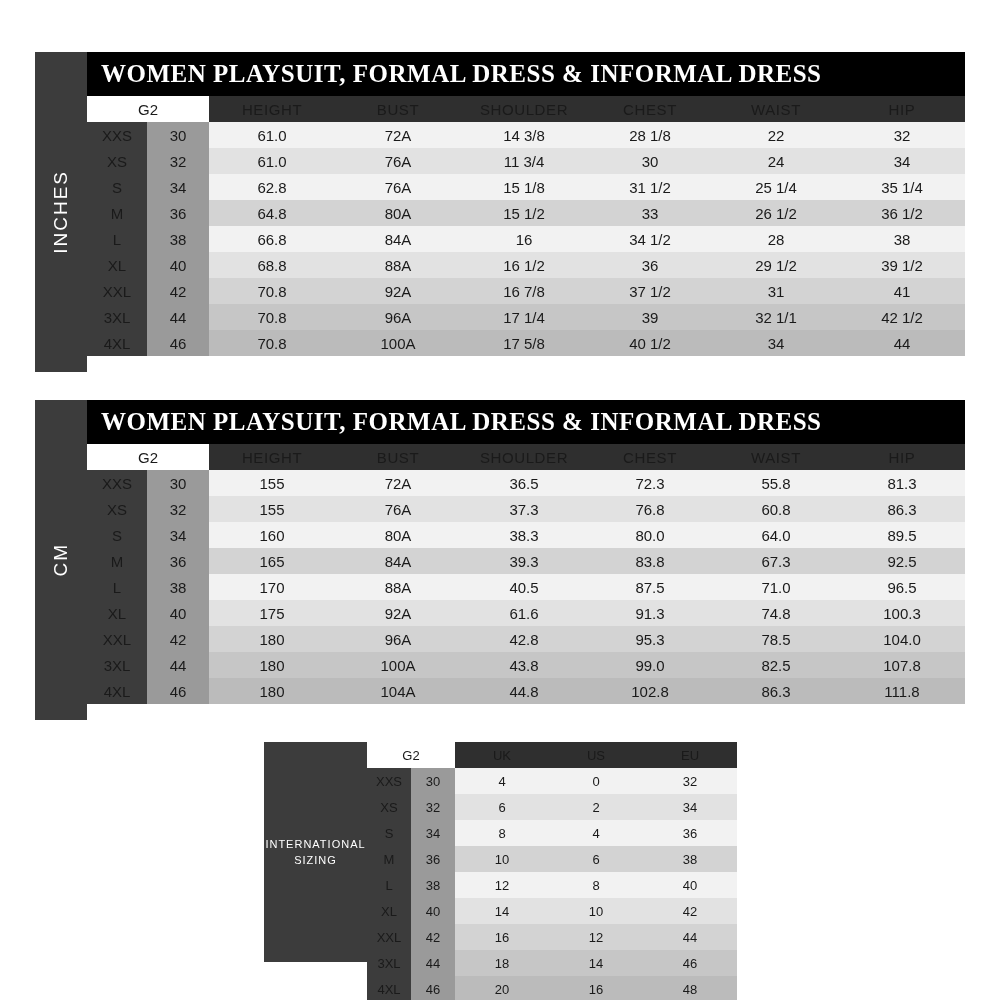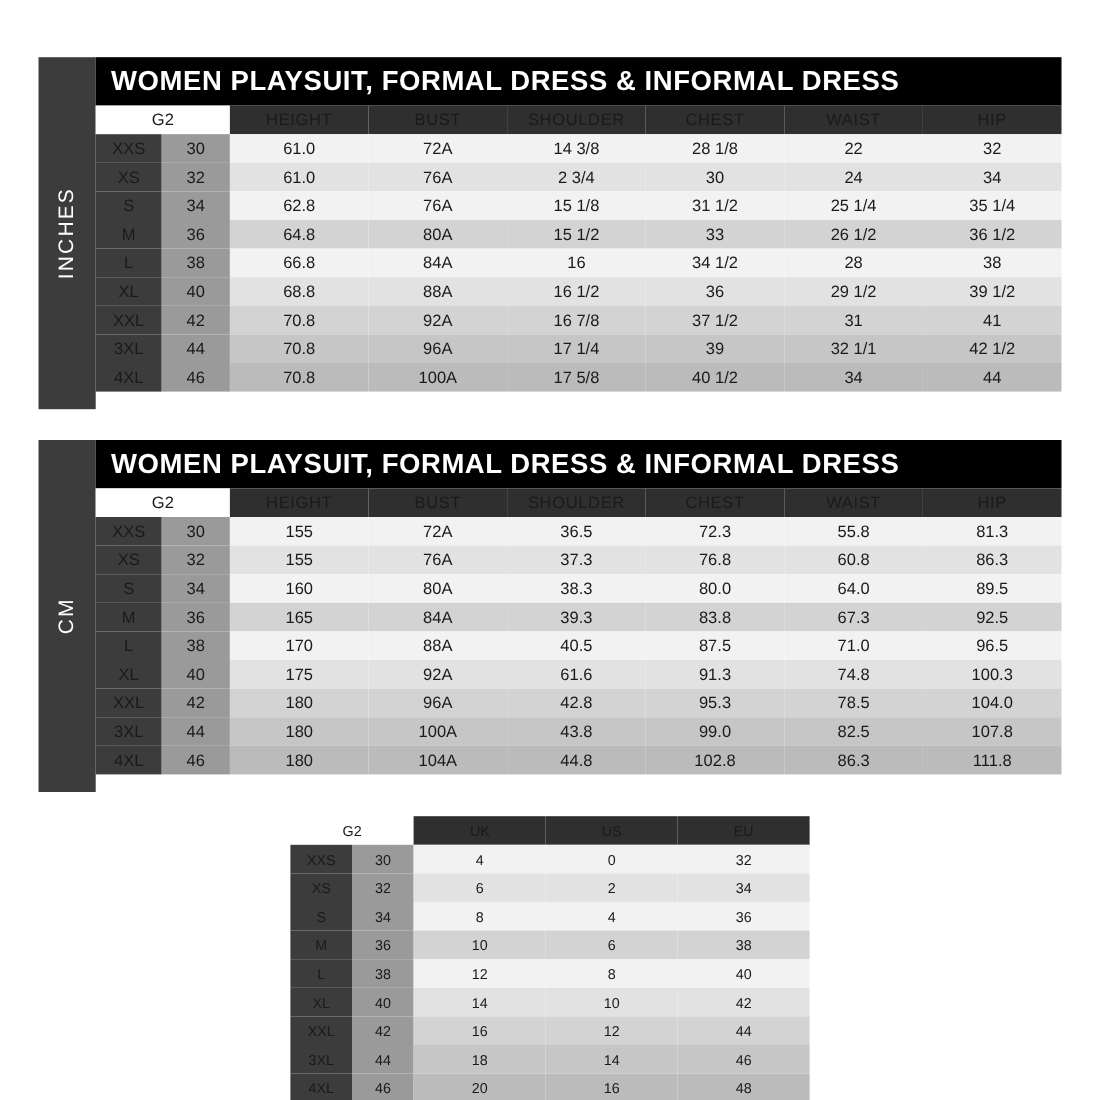--- a/index.html
+++ b/index.html
@@ -51,21 +51,21 @@
     background: #000000;
     color: #ffffff;
     font-size: 25px;
     font-weight: 700;
     letter-spacing: 0.5px;
     padding: 8px 0 8px 14px;
     height: 44px;
     box-sizing: border-box;
     display: flex;
     align-items: center;
-    font-family: Liberation Sans, sans-serif;
+    font-family: Liberation Serif, serif;
   }
 
   table.sz {
     border-collapse: collapse;
     width: 100%;
     table-layout: fixed;
   }
   table.sz td, table.sz th {
     text-align: center;
     font-weight: 400;
@@ -189,21 +189,21 @@
             <td class="d0">14 3/8</td>
             <td class="d0">28 1/8</td>
             <td class="d0">22</td>
             <td class="d0">32</td>
           </tr>
           <tr>
             <td class="c-size">XS</td>
             <td class="c-num">32</td>
             <td class="d1">61.0</td>
             <td class="d1">76A</td>
-            <td class="d1">2 3/4</td>
+            <td class="d1">11 3/4</td>
             <td class="d1">30</td>
             <td class="d1">24</td>
             <td class="d1">34</td>
           </tr>
           <tr>
             <td class="c-size">S</td>
             <td class="c-num">34</td>
             <td class="d0">62.8</td>
             <td class="d0">76A</td>
             <td class="d0">15 1/8</td>
@@ -393,20 +393,26 @@
             <td class="d4">102.8</td>
             <td class="d4">86.3</td>
             <td class="d4">111.8</td>
           </tr>
         </tbody>
       </table>
     </div>
   </div>
 
   <div class="intl-block" style="left:264px; top:742px; width:472px; height:220px;">
+    <div class="intl-label" style="width:103px;">
+      <div>
+        <div>INTERNATIONAL</div>
+        <div>SIZING</div>
+      </div>
+    </div>
     <div class="intl-body">
       <table class="intl">
         <colgroup>
           <col style="width:44px">
             <col style="width:44px">
           <col style="width:94px">
             <col style="width:94px">
             <col style="width:94px">
         </colgroup>
         <tbody>

